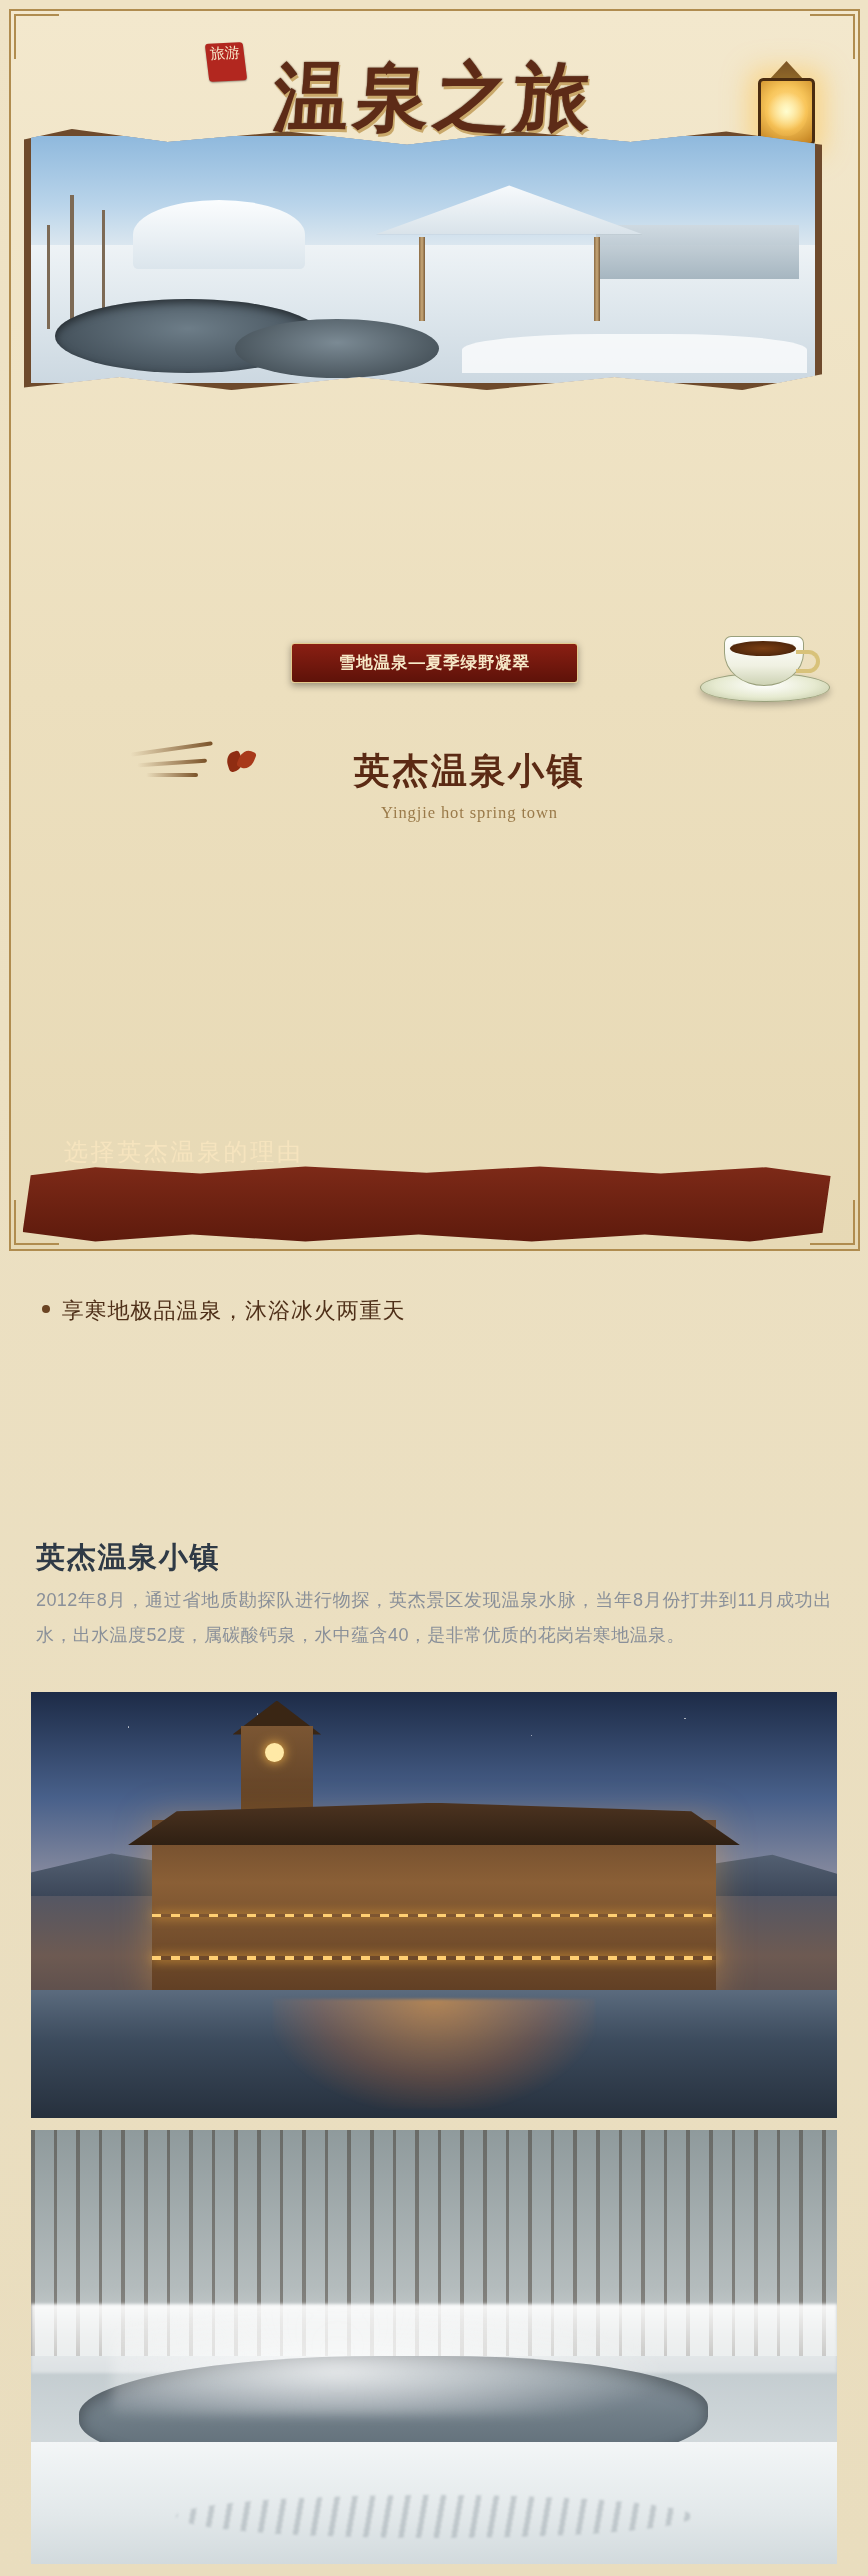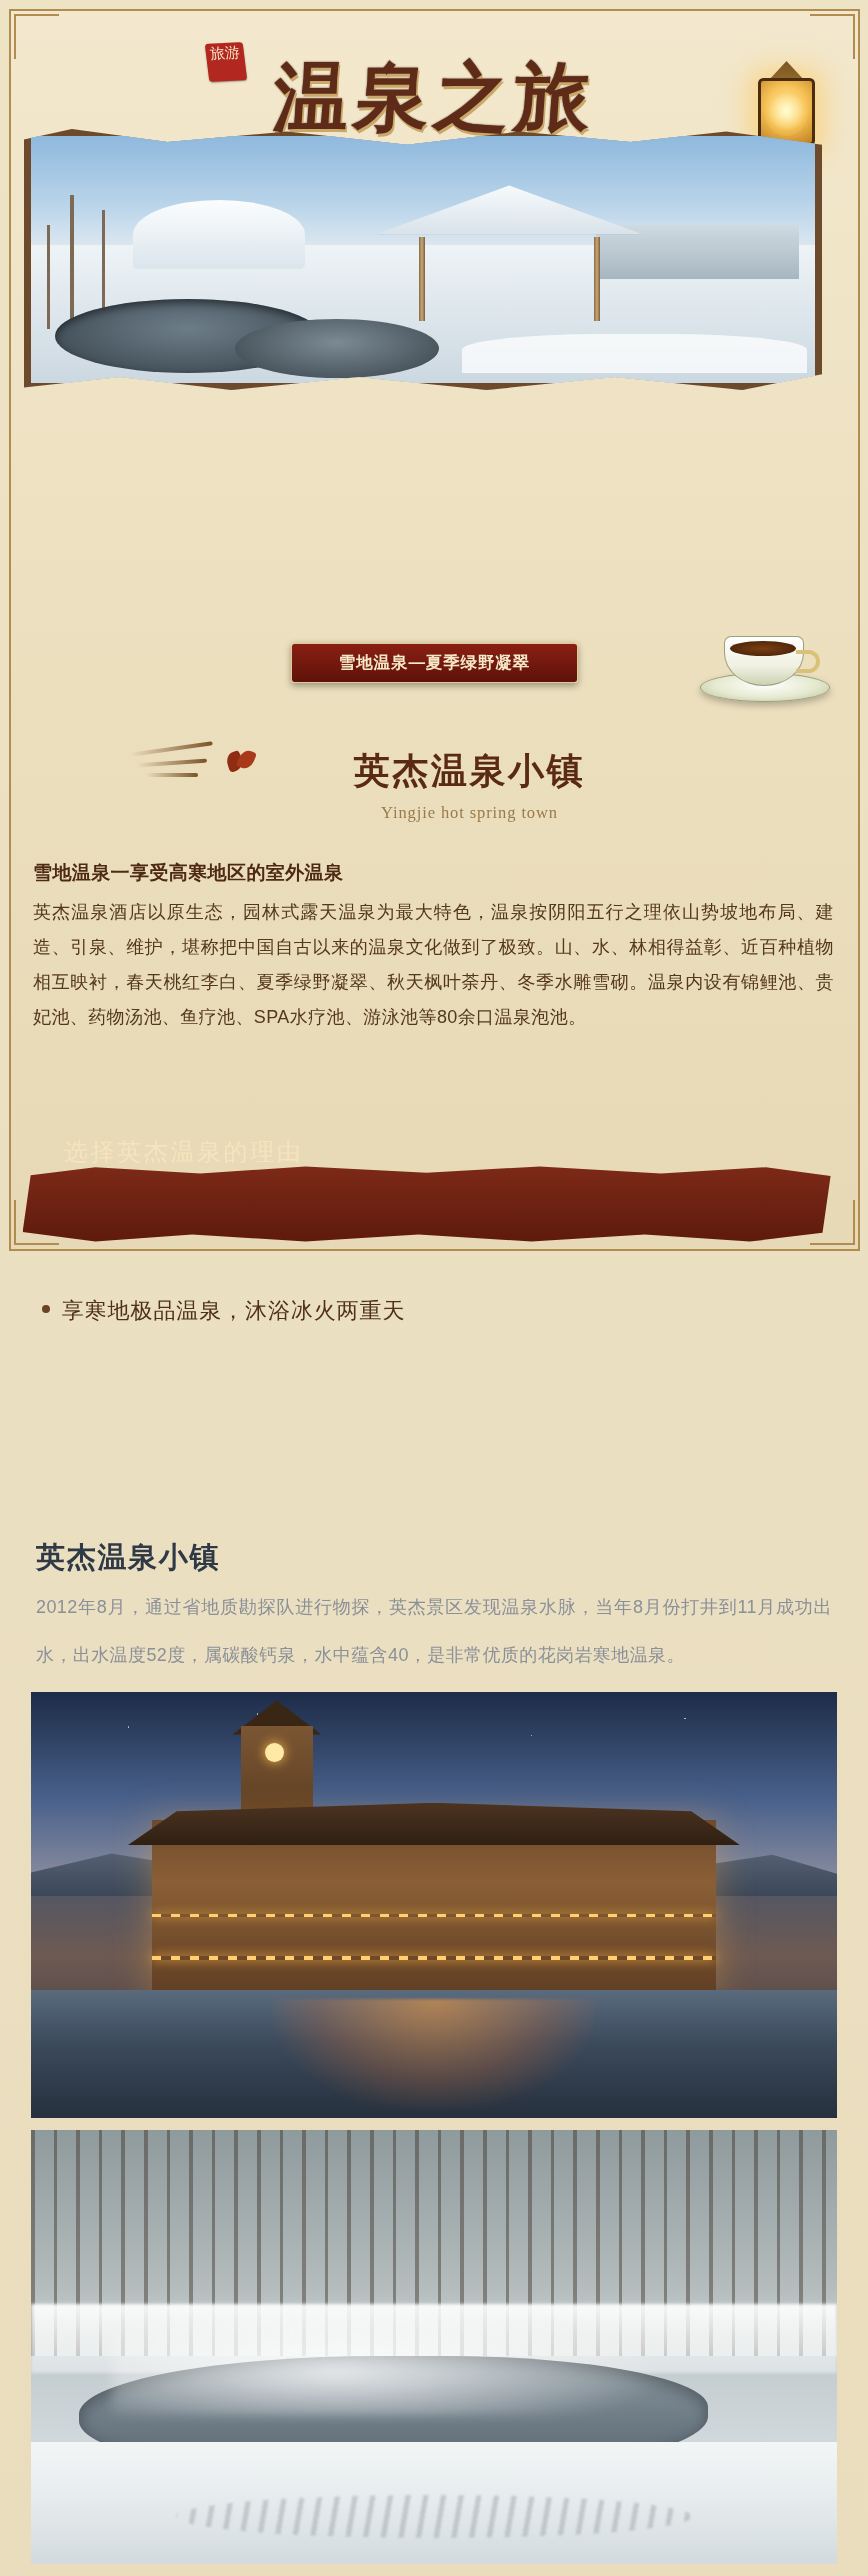--- a/index.html
+++ b/index.html
@@ -295,21 +295,21 @@
   }
 
   
   .sub-head {
     position:absolute; left: 36px; top: 1538px;
     font-size: 29px; font-weight: bold; color: #2f3a46; letter-spacing: 1.7px;
     font-family: "Liberation Serif", serif;
   }
   .sub-para {
     position:absolute; left: 36px; top: 1583px; width: 796px;
-    font-size: 18px; line-height: 48px; color: #8a9099; text-align: justify;
+    font-size: 18px; line-height: 35px; color: #8a9099; text-align: justify;
     letter-spacing: 0.4px;
   }
 
   
   .photo2 {
     position:absolute; left: 31px; top: 1692px;
     width: 806px; height: 426px;
     overflow:hidden;
     background: linear-gradient(180deg,#2a3a57 0%, #3f5473 35%, #6d5a52 62%, #2d2d3a 100%);
   }
@@ -461,24 +461,20 @@
       <span class="bw l"></span>
       <span class="bw r"></span>
     </span>
   </div>
 
   <div class="sec-head">
     <div class="cn">英杰温泉小镇</div>
     <div class="en">Yingjie hot spring town</div>
   </div>
 
-  <div class="body-block">
-    <div class="body-lead">雪地温泉一享受高寒地区的室外温泉</div>
-    <div class="body-text">英杰温泉酒店以原生态，园林式露天温泉为最大特色，温泉按阴阳五行之理依山势坡地布局、建造、引泉、维护，堪称把中国自古以来的温泉文化做到了极致。山、水、林相得益彰、近百种植物相互映衬，春天桃红李白、夏季绿野凝翠、秋天枫叶荼丹、冬季水雕雪砌。温泉内设有锦鲤池、贵妃池、药物汤池、鱼疗池、SPA水疗池、游泳池等80余口温泉泡池。</div>
-  </div>
 
   <div class="brush"></div>
   <div class="brush-text">选择英杰温泉的理由</div>
 
   <div class="bullets">
     <div class="bullet">
       <span class="dot"></span><span>享寒地极品温泉，沐浴冰火两重天</span>
     </div>
   </div>
 

